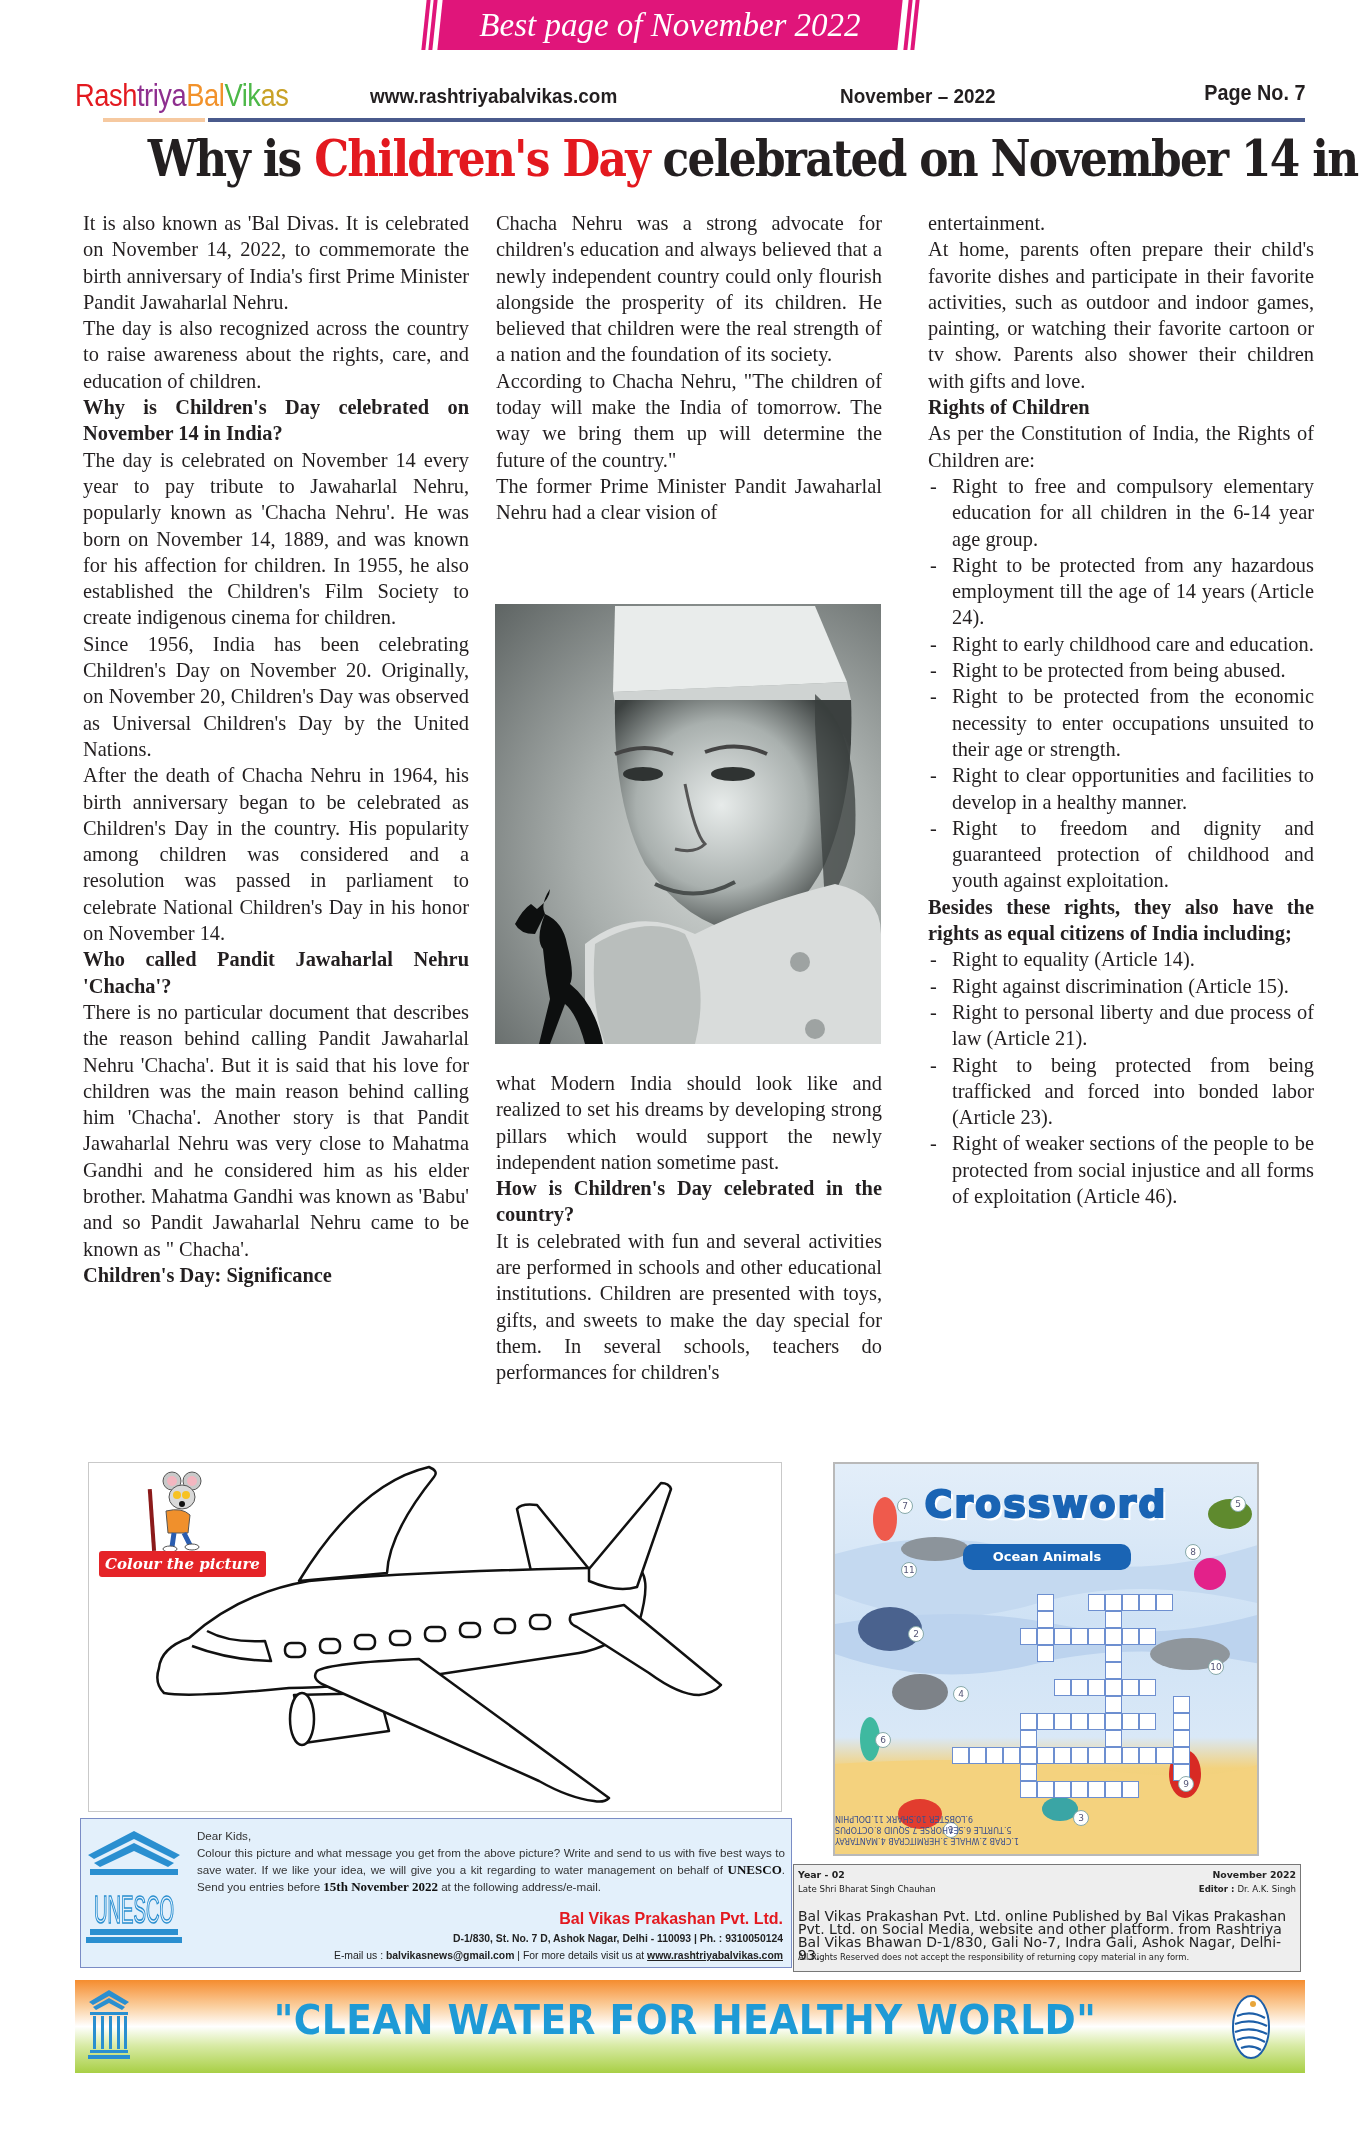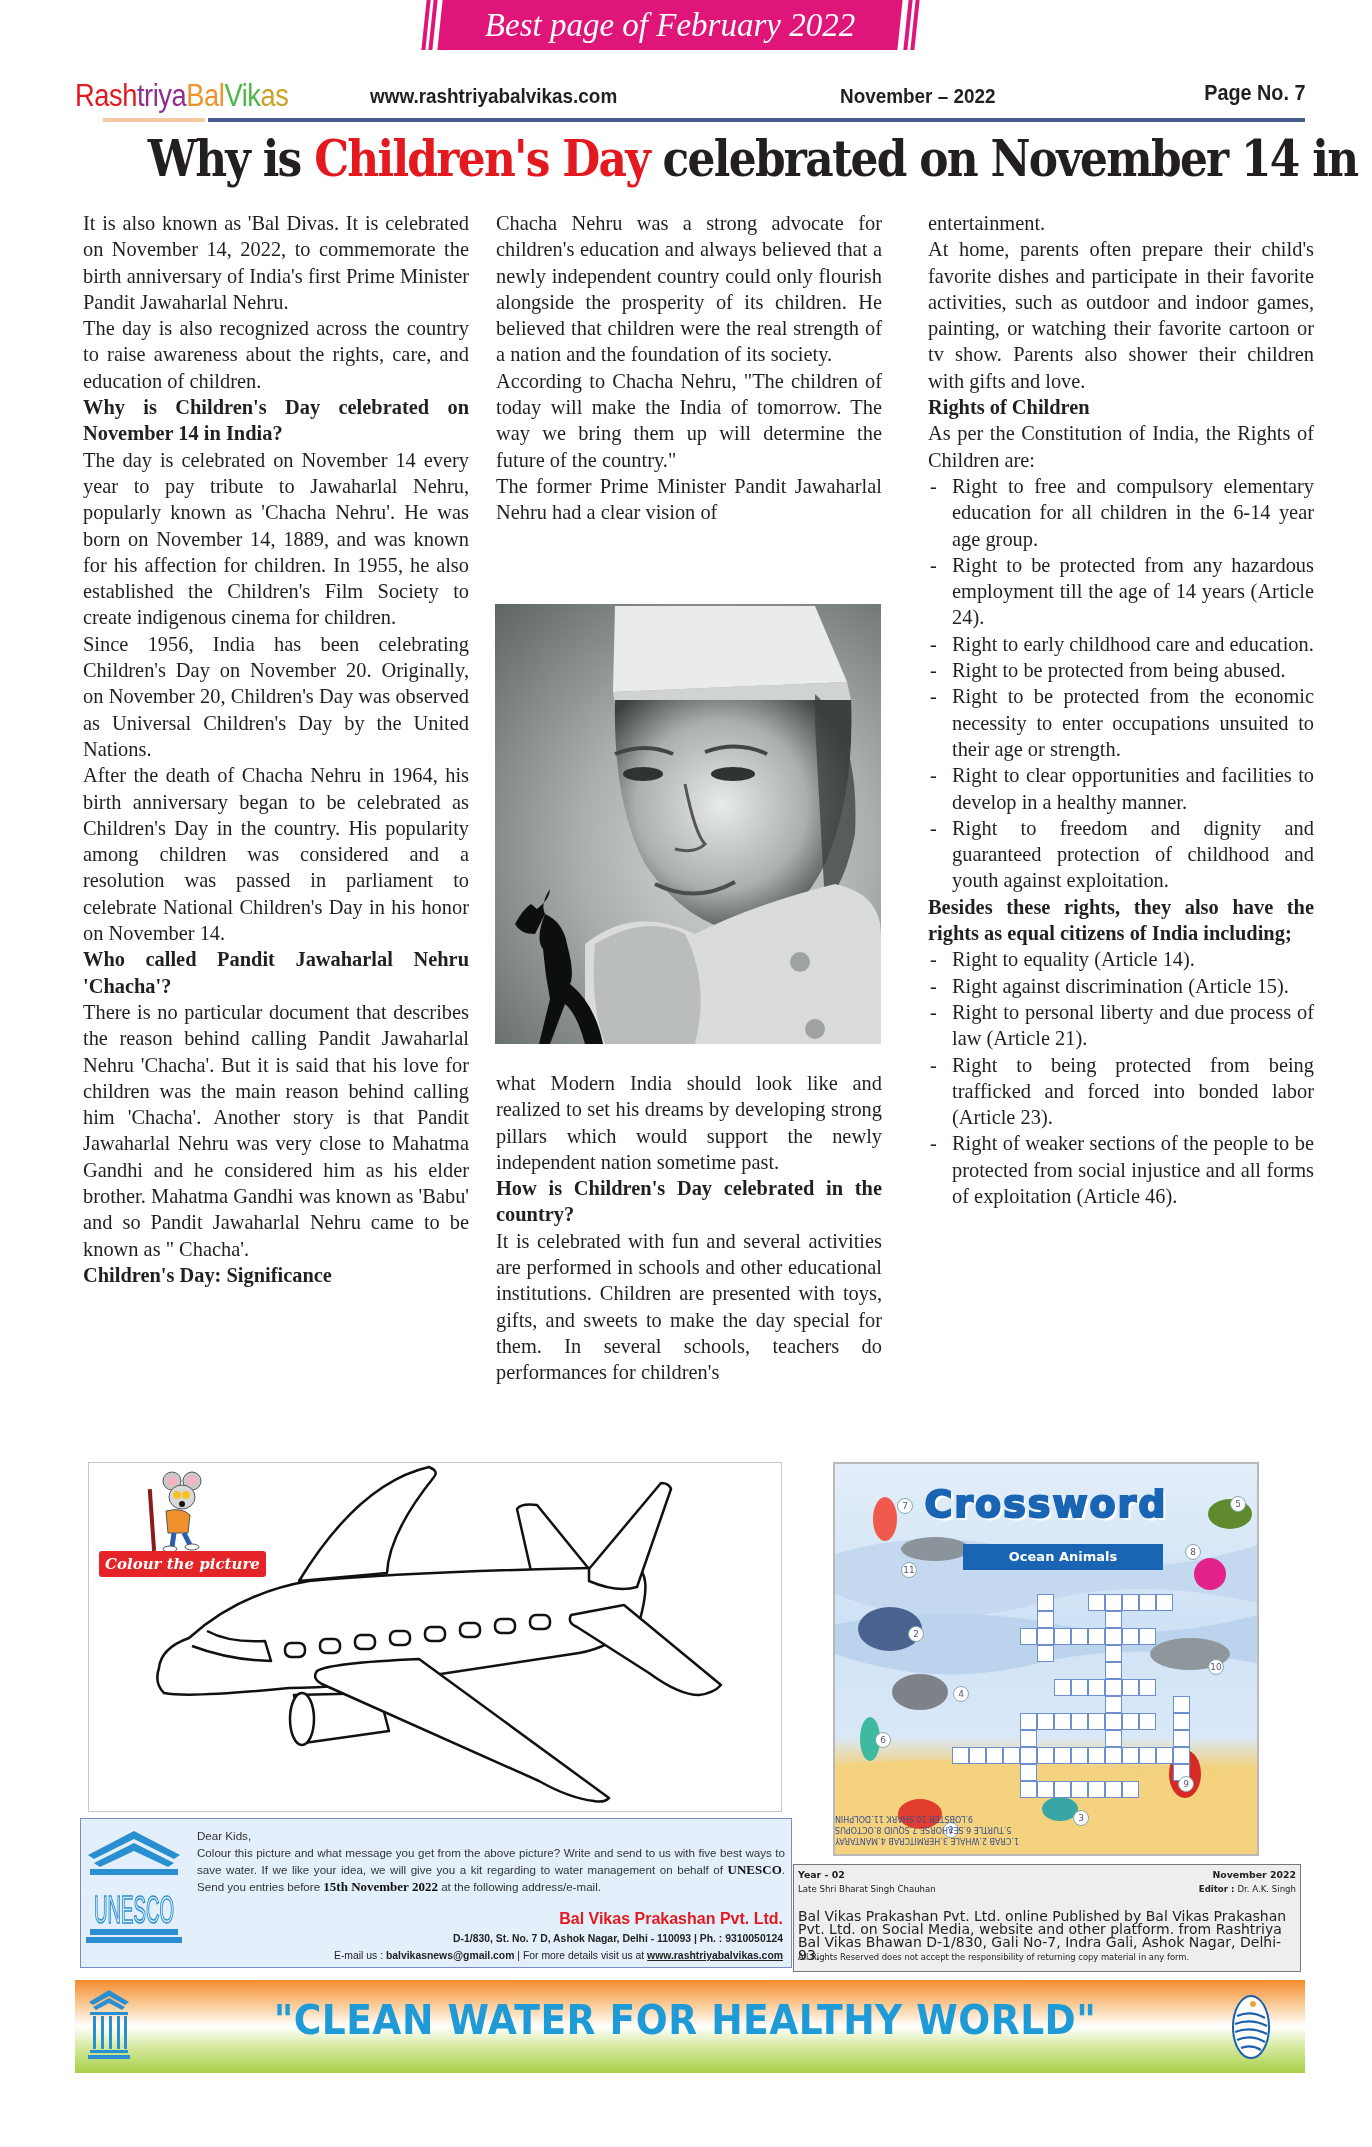--- a/index.html
+++ b/index.html
@@ -54,21 +54,21 @@
   .unesco-text .greet { display: block; }
   .unesco-text b { color: #111; font-family: "Liberation Serif", serif; font-size: 13px; }
   .unesco-publisher { position: absolute; right: 8px; top: 91px; color: #e3191f; font-family: "Liberation Sans", sans-serif; font-weight: bold; font-size: 16px; }
   .unesco-address { position: absolute; right: 8px; top: 114px; font-family: "Liberation Sans", sans-serif; font-weight: bold; font-size: 10.4px; color: #222; }
   .unesco-email { position: absolute; right: 8px; top: 131px; font-family: "Liberation Sans", sans-serif; font-size: 10.4px; color: #222; white-space: nowrap; }
   .unesco-email b, .unesco-email u { font-weight: bold; }
 
   
   .crossword { position: absolute; left: 833px; top: 1462px; width: 426px; height: 394px; background: linear-gradient(#e3eef9 0%, #cfe2f5 40%, #d9e8f7 70%, #f3d27e 78%, #f0c96a 100%); border: 2px solid #b9b9b9; overflow: hidden; }
   .cw-title { position: absolute; left: 0; right: 0; top: 18px; text-align: center; font-family: "DejaVu Sans", sans-serif; font-weight: bold; font-size: 38px; color: #1a64b4; -webkit-text-stroke: 2px #1a64b4; letter-spacing: 2px; text-shadow: 0 0 0 #fff, 3px 3px 0 #fff; }
-  .cw-sub { position: absolute; left: 128px; top: 80px; width: 200px; height: 26px; background: #1a64b4; color: #fff; font-family: "DejaVu Sans", sans-serif; font-weight: bold; font-size: 13px; line-height: 26px; text-align: center; }
+  .cw-sub { position: absolute; left: 128px; top: 80px; width: 168px; height: 26px; background: #1a64b4; color: #fff; font-family: "DejaVu Sans", sans-serif; font-weight: bold; font-size: 13px; line-height: 26px; text-align: center; border-radius: 10px; }
   .cw-grid { position: absolute; left: 0; top: 0; }
   .cw-cell { position: absolute; width: 17px; height: 17px; background: #fff; border: 1px solid #6d8fd0; }
   .cw-answers { position: absolute; left: 0; right: 14px; bottom: 8px; text-align: right; transform: rotate(180deg); font-family: "DejaVu Sans", sans-serif; font-size: 8px; line-height: 11px; color: #3b4f8e; }
   .num-badge { position: absolute; width: 16px; height: 16px; border-radius: 50%; background: #fff; border: 1px solid #8aa; font-family: "DejaVu Sans", sans-serif; font-size: 9px; line-height: 14px; text-align: center; color: #557; }
 
   
   .imprint { position: absolute; left: 793px; top: 1864px; width: 508px; height: 108px; background: #eeeeee; border: 1px solid #777; font-family: "DejaVu Sans", sans-serif; font-size: 9px; color: #222; }
   .imprint .yr { position: absolute; left: 4px; top: 4px; font-weight: bold; font-size: 9.4px; }
   .imprint .founder { position: absolute; left: 4px; top: 19px; font-size: 8.6px; }
   .imprint .month { position: absolute; right: 4px; top: 4px; font-weight: bold; font-size: 9.4px; }
@@ -85,21 +85,21 @@
 </style>
 </head>
 <body>
 
 <div class="top-banner">
   <div class="stripe" style="left:4px"></div>
   <div class="stripe" style="left:11px"></div>
   <div class="pink"></div>
   <div class="stripe" style="left:486px"></div>
   <div class="stripe" style="left:493px"></div>
-  <div class="label">Best page of February 2022</div>
+  <div class="label">Best page of November 2022</div>
 </div>
 
 <div class="masthead">
   <div class="logo">
     <span style="color:#e3191f">Rash</span><span style="color:#8e2f8f">triya </span><span style="color:#f2922b">Bal </span><span style="color:#4db848">Vik</span><span style="color:#c9a227">as</span>
   </div>
   <div class="site-url">www.rashtriyabalvikas.com</div>
   <div class="issue-date">November – 2022</div>
   <div class="page-no">Page No. 7</div>
   <div class="mast-rule-left"></div>

